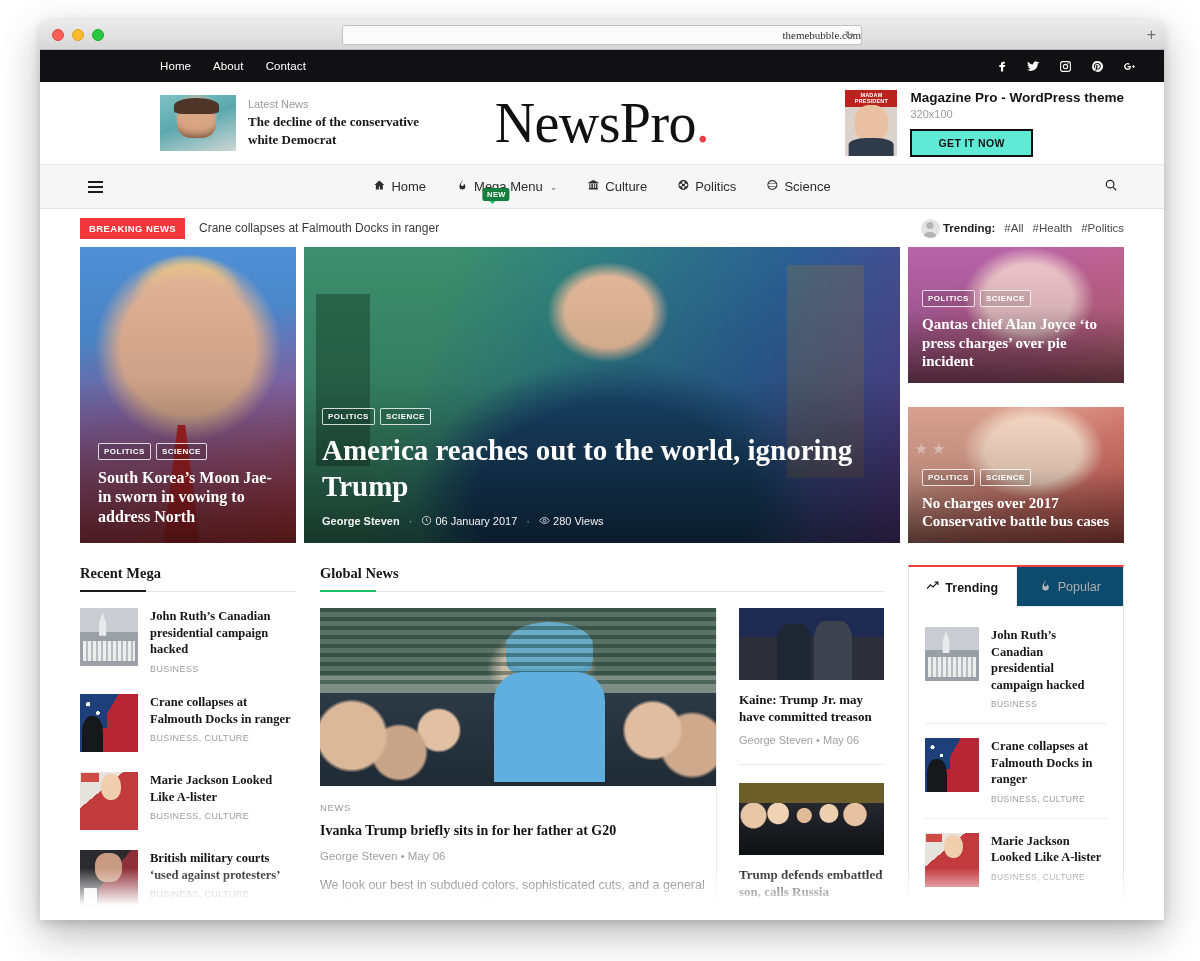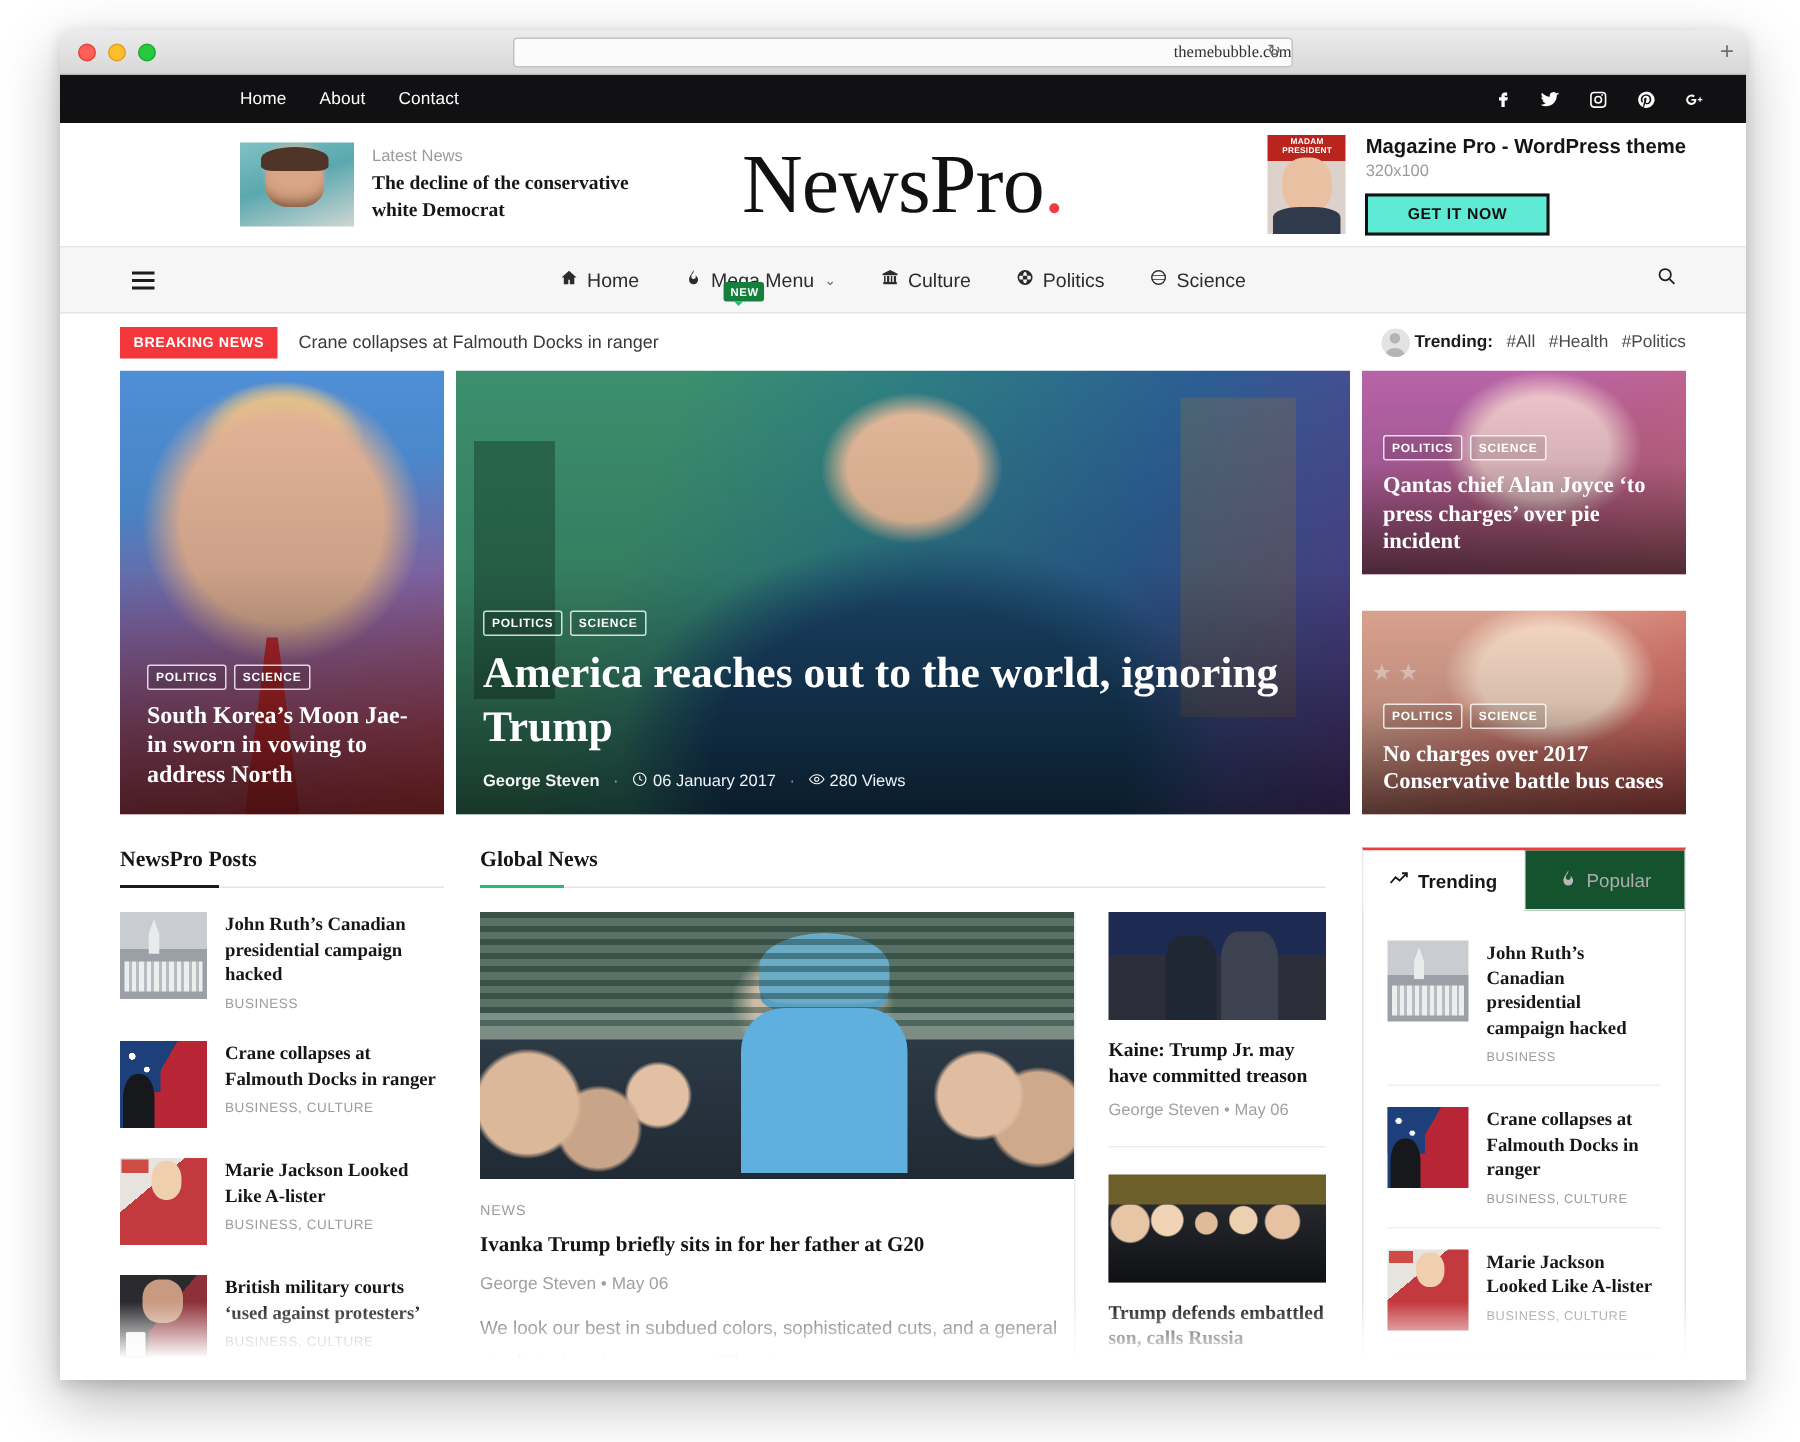--- a/index.html
+++ b/index.html
@@ -408,21 +408,21 @@
 
   
   #widget { border: 1px solid #e6e6e6; border-top: 2px solid #ef3d3d; background: #fff; }
   #wtabs { display: flex; }
   .wtab {
     flex: 1; text-align: center; padding: 12px 0 11px;
     font-size: 12.5px; font-weight: bold; color: #17171a; cursor: pointer;
     display: flex; align-items: center; justify-content: center; gap: 6px;
     background: #fff;
   }
-  .wtab.inactive { background: #14532d; color: #adadad; border-left: 1px solid #ececec; border-bottom: 1px solid #ececec; font-weight: normal; }
+  .wtab.inactive { background: #0c4a6e; color: #adadad; border-left: 1px solid #ececec; border-bottom: 1px solid #ececec; font-weight: normal; }
   .wtab svg { width: 13px; height: 13px; }
   #wlist { padding: 6px 16px 0; }
   .witem { display: flex; gap: 12px; padding: 14px 0; border-bottom: 1px solid #efefef; }
   .witem:last-child { border-bottom: none; }
   .wthumb { width: 54px; height: 54px; flex: 0 0 54px; position: relative; overflow: hidden; }
   .wtitle { font-size: 12.5px; font-weight: bold; color: #17171a; line-height: 1.32; }
   .wcat { font-size: 8.5px; color: #9c9c9c; letter-spacing: .4px; margin-top: 6px; }
 
   
   #fade {
@@ -635,21 +635,21 @@
             <span class="cat">SCIENCE</span>
           </div>
           <div class="htitle serif" style="font-size:15px">No charges over 2017 Conservative battle bus cases</div>
         </div>
       </div>
     </div>
 
     <div id="content">
 
       <aside>
-        <div class="secthead serif">NewsPro Posts</div>
+        <div class="secthead serif">Recent Mega</div>
 
         <div class="rp-item">
           <div class="rp-thumb art-capitol"></div>
           <div>
             <div class="rp-title serif">John Ruth’s Canadian presidential campaign hacked</div>
             <div class="rp-cat">BUSINESS</div>
           </div>
         </div>
         <div class="rp-item">
           <div class="rp-thumb art-flag"></div>

